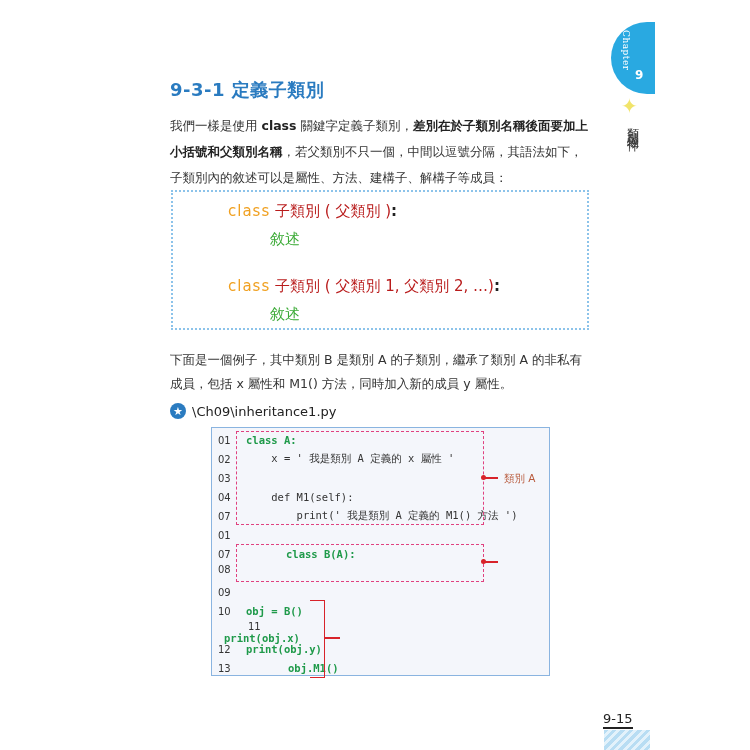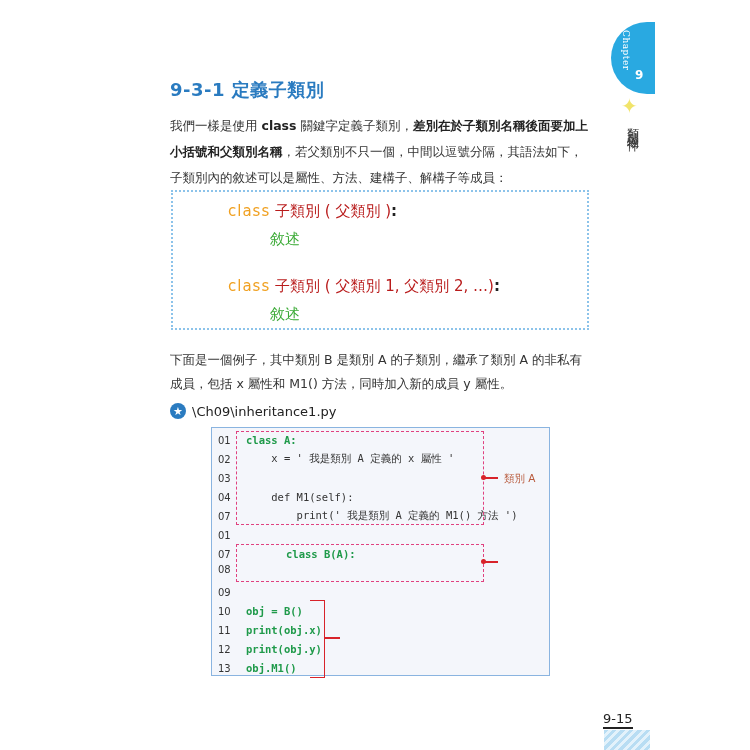--- a/index.html
+++ b/index.html
@@ -107,29 +107,29 @@
       <span class="ln">08</span>
     </div>
   <div class="code-row" style="top:155px;">
       <span class="ln">09</span>
       <span class="code" style="margin-left:6px"></span>
     </div>
   <div class="code-row" style="top:174px;">
       <span class="ln">10</span>
       <span class="code green" style="margin-left:6px">obj = B()</span>
     </div>
-  <div class="code-row" style="top:193px;">
+  <div class="code-row" style="top:193px;flex-direction:column;">
       <span class="ln">11</span>
       <span class="code green" style="margin-left:6px">print(obj.x)</span>
     </div>
   <div class="code-row" style="top:212px;">
       <span class="ln">12</span>
       <span class="code green" style="margin-left:6px">print(obj.y)</span>
     </div>
-  <div class="code-row" style="top:231px;">
+  <div class="code-row" style="top:231px;gap:42px;">
       <span class="ln">13</span>
       <span class="code green" style="margin-left:6px">obj.M1()</span>
     </div>
 
   <div class="dash-box" style="left:24px; top:3px; width:246px; height:92px;"></div>
   <div class="dash-box" style="left:24px; top:116px; width:246px; height:36px;"></div>
 
   <div class="red-dot" style="left:269px; top:47px;"></div>
   <div class="red-line" style="left:272px; top:49px; width:14px; height:1.5px;"></div>
   <div class="anno" style="left:292px; top:42px;">類別 A</div>

